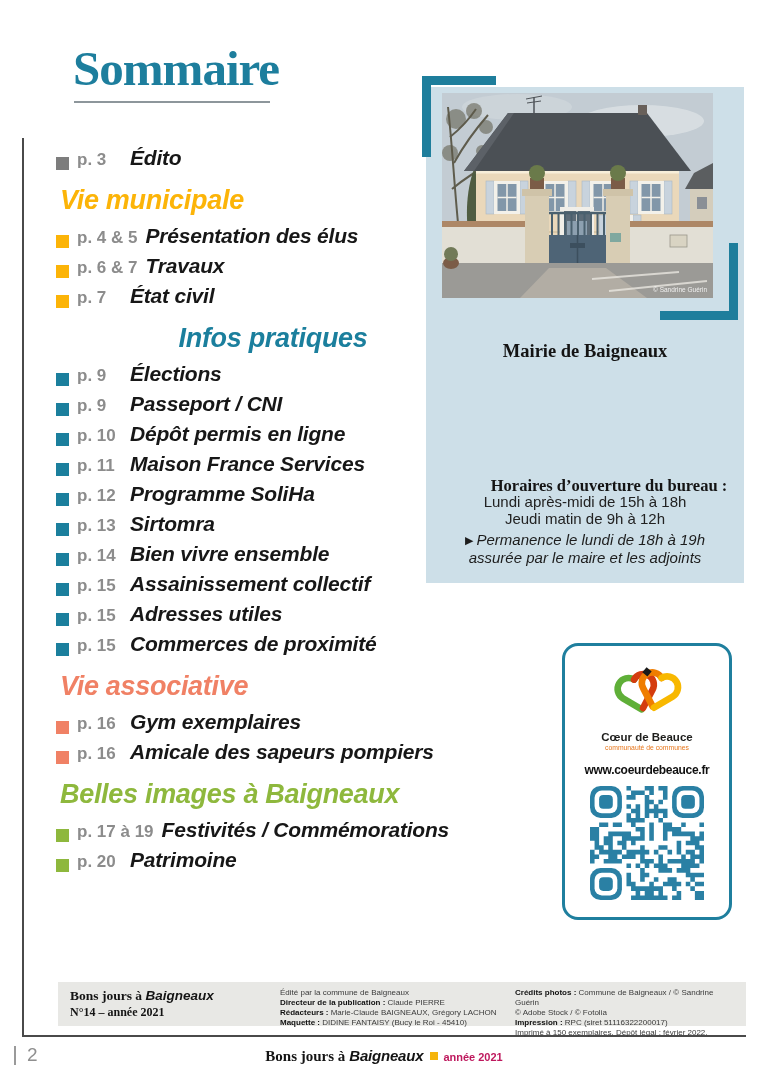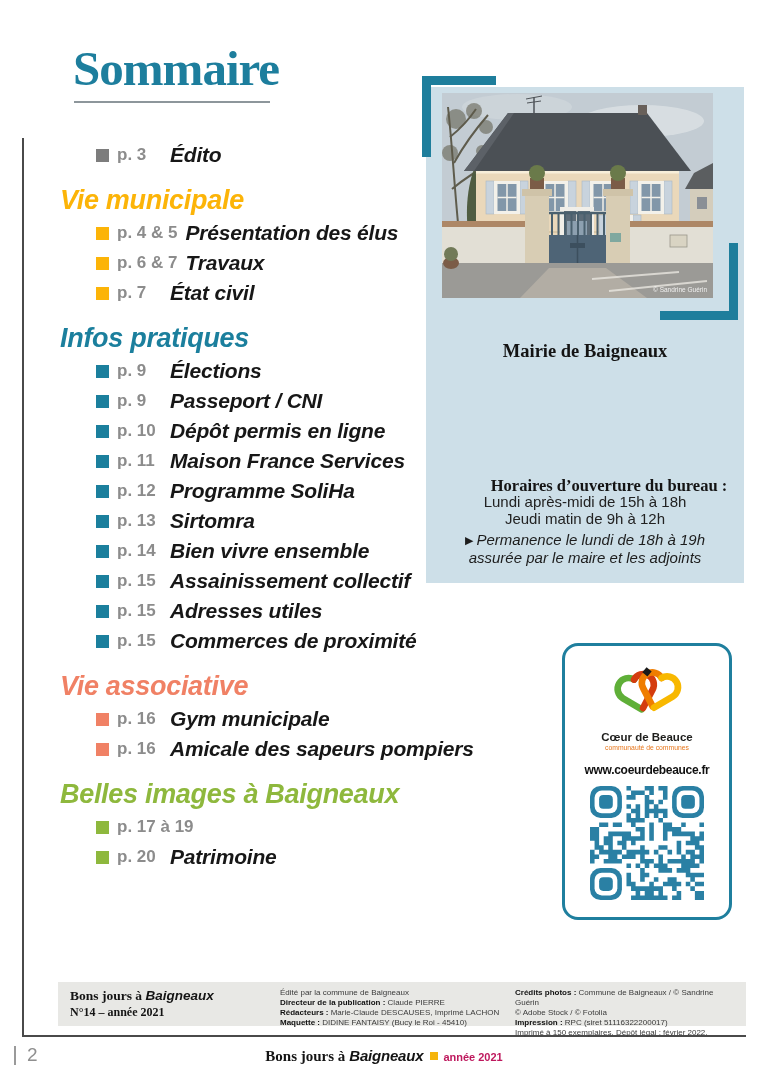--- a/index.html
+++ b/index.html
@@ -10,29 +10,29 @@
   .frame-left{position:absolute;left:22px;top:138px;width:1.5px;height:897px;background:#4a4a4a;}
   .frame-bottom{position:absolute;left:22px;top:1035px;width:724px;height:1.5px;background:#4a4a4a;}
 
   
   .page-title{position:absolute;left:73px;top:43px;margin:0;font-family:"Liberation Serif",serif;
               font-weight:bold;font-size:49px;line-height:52px;letter-spacing:-1px;color:#1d7e9d;}
   .title-underline{position:absolute;left:74px;top:101px;width:196px;height:2px;background:#8d969b;}
 
   
   .toc{position:absolute;left:56px;top:140px;width:430px;}
-  .toc-item{display:flex;align-items:center;height:30px;white-space:nowrap;margin-left:40px;}
+  .toc-item{display:flex;align-items:flex-end;height:30px;white-space:nowrap;}
   .bullet{width:13px;height:13px;margin-right:8px;flex:0 0 13px;}
   .pnum{font-weight:bold;font-size:17px;color:#8c8c8c;min-width:45px;margin-right:8px;}
   .tlabel{font-weight:bold;font-style:italic;font-size:21px;color:#171717;letter-spacing:-0.2px;}
   .toc-heading{margin:12px 0 0 4px;height:36px;line-height:36px;font-size:27px;
                font-weight:bold;font-style:italic;letter-spacing:-0.3px;}
   .sec-intro .bullet{background:#7d7d7d;}
   .sec-vm .bullet{background:#fcb408;} .head-vm{color:#fcb408;}
-  .sec-ip .bullet{background:#1b7f9d;} .head-ip{color:#1b7f9d;}
+  .sec-ip .bullet{background:#1b7f9d;} .head-ip{color:#1b7f9d;text-align:center;}
   .sec-va .bullet{background:#f08165;} .head-va{color:#f08165;}
   .sec-bi .bullet{background:#8eb83d;} .head-bi{color:#8eb83d;}
 
   
   .mairie-panel{position:absolute;left:426px;top:87px;width:318px;height:496px;background:#cddfe8;}
   .bracket-tl{position:absolute;left:-4px;top:-11px;width:65px;height:72px;
               border-top:9px solid #1e7e9c;border-left:9px solid #1e7e9c;}
   .bracket-br{position:absolute;top:156px;left:234px;width:69px;height:68px;
               border-right:9px solid #1e7e9c;border-bottom:9px solid #1e7e9c;}
   .photo-wrap{position:absolute;left:16px;top:6px;width:271px;height:205px;}
@@ -164,32 +164,33 @@
     <div class="toc-item sec-ip">
       <span class="bullet"></span>
       <span class="pnum">p. 15</span>
       <span class="tlabel">Commerces de proximité</span>
     </div>
 
     <div class="toc-heading head-va">Vie associative</div>
     <div class="toc-item sec-va">
       <span class="bullet"></span>
       <span class="pnum">p. 16</span>
-      <span class="tlabel">Gym municipale</span>
+      <span class="tlabel">Gym exemplaires</span>
     </div>
     <div class="toc-item sec-va">
       <span class="bullet"></span>
       <span class="pnum">p. 16</span>
       <span class="tlabel">Amicale des sapeurs pompiers</span>
     </div>
 
     <div class="toc-heading head-bi">Belles images à Baigneaux</div>
     <div class="toc-item sec-bi">
       <span class="bullet"></span>
       <span class="pnum">p. 17 à 19</span>
+      <span class="tlabel">Festivités / Commémorations</span>
     </div>
     <div class="toc-item sec-bi">
       <span class="bullet"></span>
       <span class="pnum">p. 20</span>
       <span class="tlabel">Patrimoine</span>
     </div>
   </nav>
 
   <section class="mairie-panel">
     <div class="bracket-tl"></div>
@@ -333,21 +334,21 @@
     <div class="imp-left">
       <div class="imp-title">
         <span>Bons jours à</span>
         <span class="imp-name">Baigneaux</span>
       </div>
       <div class="imp-issue">N°14 – année 2021</div>
     </div>
     <div class="imp-col imp-mid">
       <div><b></b><span>Édité par la commune de Baigneaux</span></div>
       <div><b>Directeur de la publication :</b><span> Claude PIERRE</span></div>
-      <div><b>Rédacteurs :</b><span> Marie-Claude DESCAUSES, Imprimé LACHON</span></div>
+      <div><b>Rédacteurs :</b><span> Marie-Claude BAIGNEAUX, Grégory LACHON</span></div>
       <div><b>Maquette :</b><span> DIDINE FANTAISY (Bucy le Roi - 45410)</span></div>
     </div>
     <div class="imp-col imp-right">
       <div><b>Crédits photos :</b><span> Commune de Baigneaux / © Sandrine Guérin</span></div>
       <div><b></b><span>© Adobe Stock / © Fotolia</span></div>
       <div><b>Impression :</b><span> RPC (siret 51116322200017)</span></div>
       <div><b></b><span>Imprimé à 150 exemplaires. Dépôt légal : février 2022.</span></div>
     </div>
   </footer>
 

